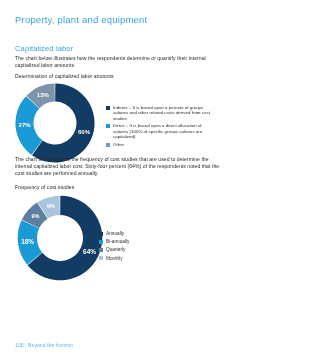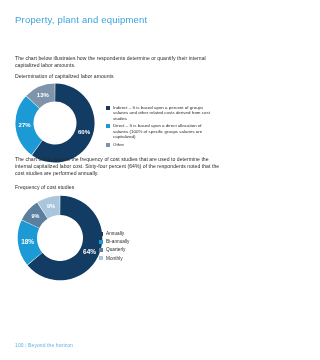--- a/index.html
+++ b/index.html
@@ -146,20 +146,21 @@
     margin: 0 1.5px;
   }
 </style>
 </head>
 <body>
 
 <div class="page">
 
   <div class="page-title">Property, plant and equipment</div>
 
+  <div class="section-heading">Capitalized labor</div>
 
   <div class="body-text" id="para1">The chart below illustrates how the respondents determine or quantify their internal capitalized labor amounts.</div>
 
   <div class="chart-caption" id="caption1">Determination of capitalized labor amounts</div>
 
   <div class="donut-wrap" id="donut1">
     <svg class="donut-svg" viewBox="0 0 100 100">
       <g id="donut1-slices">
           <path d="M 50.36127944088072 4.001418748339674 A 46 46 0 1 1 23.254993521287794 87.4259886770362 L 35.46467039200424 70.34021123751967 A 25 25 0 1 0 50.196347522217785 25.000771058880257 Z" fill="#123c63"></path>
           <path d="M 22.67043110650623 87.00127922242389 A 46 46 0 0 1 16.221164565958468 18.775165705484678 L 31.641937264107863 33.029981361676455 A 25 25 0 0 0 35.14697342744904 70.10939088175212 Z" fill="#1b9ad6"></path>

